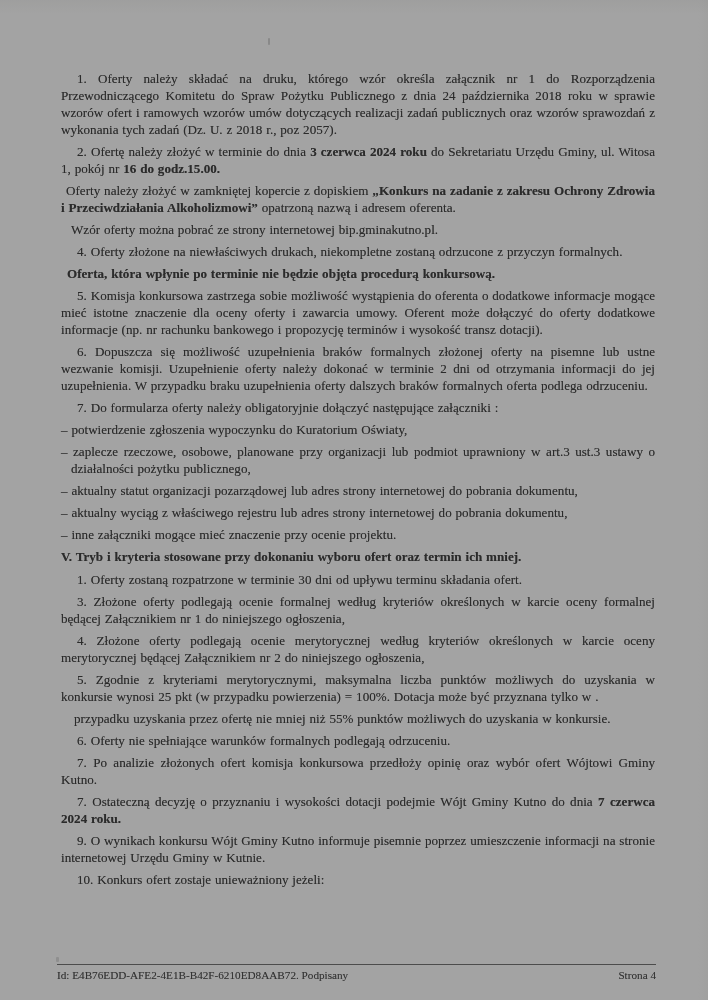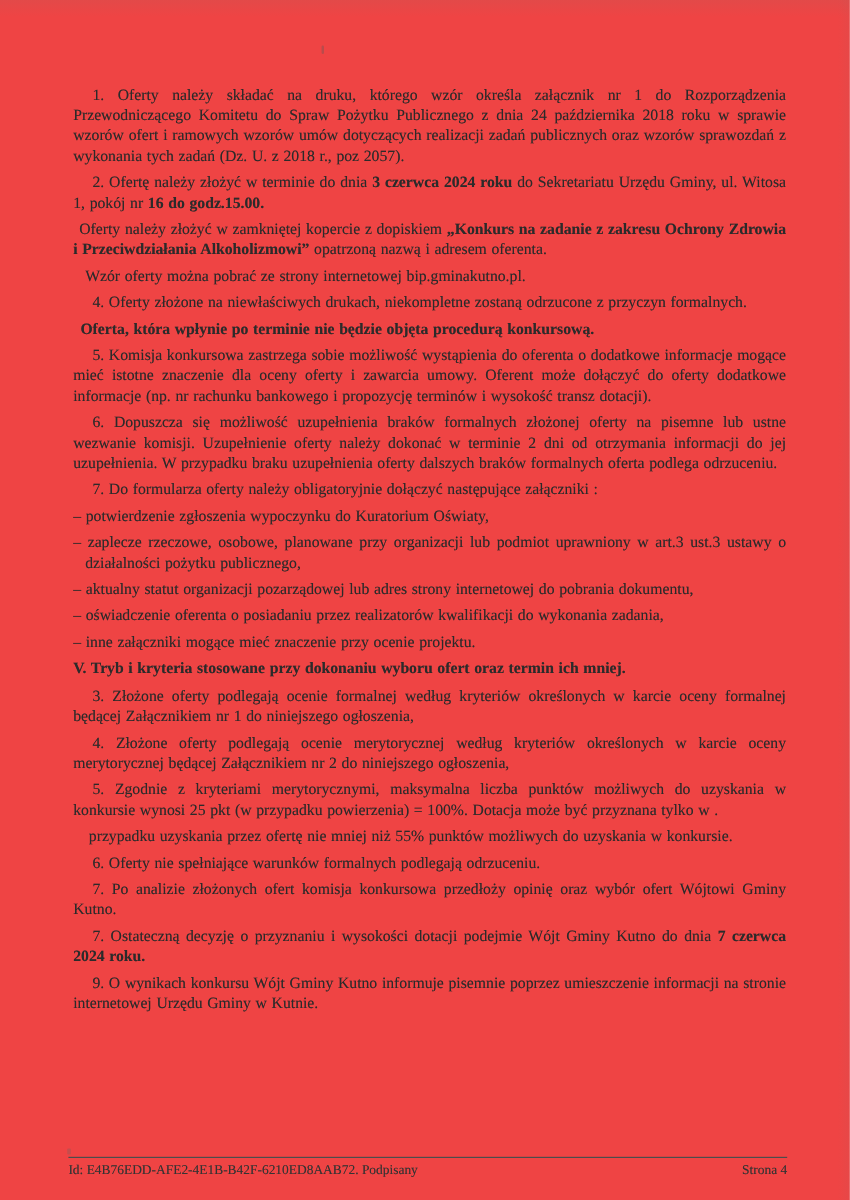--- a/index.html
+++ b/index.html
@@ -5,21 +5,21 @@
 <style>
   html, body { margin: 0; padding: 0; }
   body {
     width: 708px; height: 1000px;
     background: #e9e9e9;
     font-family: "Liberation Serif", serif;
   }
   .page {
     position: relative;
     width: 708px; height: 1000px;
-    background: #ef4444;
+    background: #a3a3a3;
     overflow: hidden;
     color: #2b2b2b;
   }
   
   .scan-shade-top {
     position: absolute; top: 0; left: 0; right: 0; height: 14px;
     background: linear-gradient(180deg, rgba(120,120,115,0.10), rgba(120,120,115,0));
     pointer-events: none;
   }
   .scan-shade-right {
@@ -85,30 +85,32 @@
       <p class="para plain-sm"><span>Oferty należy złożyć w zamkniętej kopercie z dopiskiem </span><span class="b">„Konkurs na zadanie z zakresu Ochrony Zdrowia i Przeciwdziałania Alkoholizmowi”</span><span> opatrzoną nazwą i adresem oferenta.</span></p>
       <p class="para plain"><span>Wzór oferty można pobrać ze strony internetowej bip.gminakutno.pl.</span></p>
       <p class="para num"><span>4. Oferty złożone na niewłaściwych drukach, niekompletne zostaną odrzucone z przyczyn formalnych.</span></p>
       <p class="para boldline"><span class="b">Oferta, która wpłynie po terminie nie będzie objęta procedurą konkursową.</span></p>
       <p class="para num"><span>5. Komisja konkursowa zastrzega sobie możliwość wystąpienia do oferenta o dodatkowe informacje mogące mieć istotne znaczenie dla oceny oferty i zawarcia umowy. Oferent może dołączyć do oferty dodatkowe informacje (np. nr rachunku bankowego i propozycję terminów i wysokość transz dotacji).</span></p>
       <p class="para num"><span>6. Dopuszcza się możliwość uzupełnienia braków formalnych złożonej oferty na pisemne lub ustne wezwanie komisji. Uzupełnienie oferty należy dokonać w terminie 2 dni od otrzymania informacji do jej uzupełnienia. W przypadku braku uzupełnienia oferty dalszych braków formalnych oferta podlega odrzuceniu.</span></p>
       <p class="para num"><span>7. Do formularza oferty należy obligatoryjnie dołączyć następujące załączniki :</span></p>
       <p class="para dash"><span>– potwierdzenie zgłoszenia wypoczynku do Kuratorium Oświaty,</span></p>
       <p class="para dash"><span>– zaplecze rzeczowe, osobowe, planowane przy organizacji lub podmiot uprawniony w art.3 ust.3 ustawy o działalności pożytku publicznego,</span></p>
       <p class="para dash"><span>– aktualny statut organizacji pozarządowej lub adres strony internetowej do pobrania dokumentu,</span></p>
-      <p class="para dash"><span>– oświadczenie oferenta o posiadaniu przez realizatorów kwalifikacji do wykonania zadania,</span></p>
+      <p class="para dash"><span>– aktualny wyciąg z właściwego rejestru lub adres strony internetowej do pobrania dokumentu,</span></p>
       <p class="para dash"><span>– inne załączniki mogące mieć znaczenie przy ocenie projektu.</span></p>
       <p class="para section"><span class="b">V.  Tryb i kryteria stosowane przy dokonaniu wyboru ofert oraz termin ich mniej.</span></p>
+      <p class="para num"><span>1. Oferty zostaną rozpatrzone w terminie 30 dni od upływu terminu składania ofert.</span></p>
       <p class="para num"><span>3. Złożone oferty podlegają ocenie formalnej według kryteriów określonych w karcie oceny formalnej będącej Załącznikiem nr 1 do niniejszego ogłoszenia,</span></p>
       <p class="para num"><span>4. Złożone oferty podlegają ocenie merytorycznej według kryteriów określonych w karcie oceny merytorycznej będącej Załącznikiem nr 2 do niniejszego ogłoszenia,</span></p>
       <p class="para num"><span>5. Zgodnie z kryteriami merytorycznymi, maksymalna liczba punktów możliwych do uzyskania w konkursie wynosi 25 pkt (w przypadku powierzenia) = 100%. Dotacja może być przyznana tylko w .</span></p>
       <p class="para cont"><span>przypadku uzyskania przez ofertę nie mniej niż 55% punktów możliwych do uzyskania w konkursie.</span></p>
       <p class="para num"><span>6. Oferty nie spełniające warunków formalnych podlegają odrzuceniu.</span></p>
       <p class="para num"><span>7. Po analizie złożonych ofert komisja konkursowa przedłoży opinię oraz wybór ofert Wójtowi Gminy Kutno.</span></p>
       <p class="para num"><span>7. Ostateczną decyzję o przyznaniu i wysokości dotacji podejmie Wójt Gminy Kutno do dnia </span><span class="b">7 czerwca 2024 roku.</span></p>
       <p class="para num"><span>9. O wynikach konkursu Wójt Gminy Kutno informuje pisemnie poprzez umieszczenie informacji na stronie internetowej Urzędu Gminy w Kutnie.</span></p>
+      <p class="para num"><span>10. Konkurs ofert zostaje unieważniony jeżeli:</span></p>
     </div>
 
   <div class="footer">
     <span>Id: E4B76EDD-AFE2-4E1B-B42F-6210ED8AAB72. Podpisany</span>
     <span>Strona 4</span>
   </div>
 </div>
 
 </body></html>

